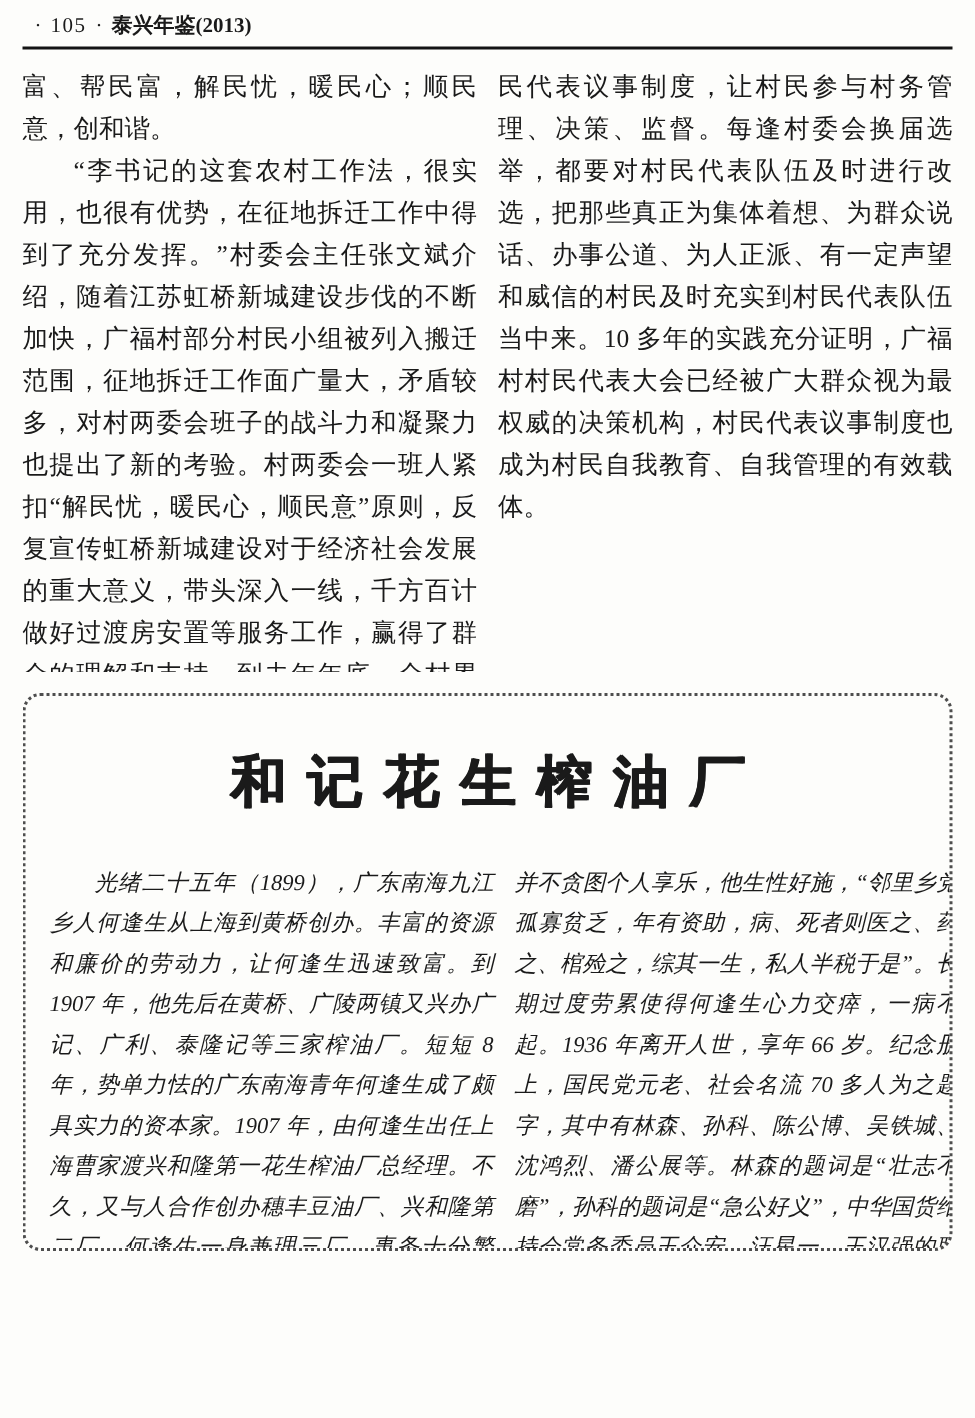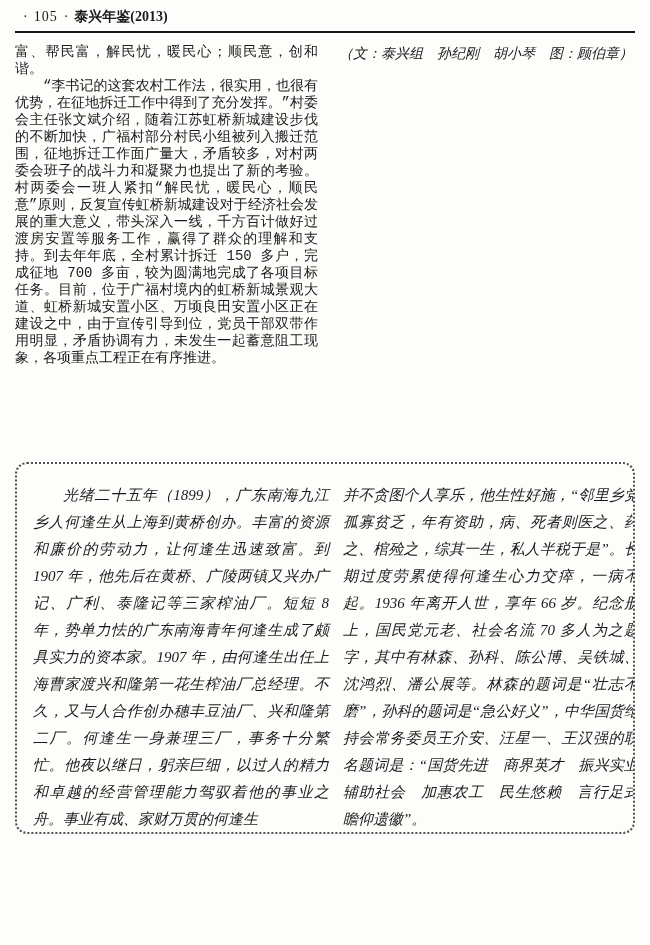--- a/index.html
+++ b/index.html
@@ -50,25 +50,24 @@
     margin-top: 11px;
     height: 404px;
     overflow: hidden;
   }
   .article .col {
     width: 303px;
     flex: 0 0 303px;
   }
   .article p {
     margin: 0;
-    font-size: 14px;
-    line-height: 17px;
+    font-size: 17px;
+    line-height: 28px;
     text-align: justify;
     text-justify: inter-ideograph;
-    font-family: Liberation Mono, monospace;
   }
   .ind { text-indent: 2em; }
   .noind { text-indent: 0; }
   .attribution {
     text-align: right !important;
     font-style: italic;
     margin-top: 2px !important;
     padding-right: 2px;
   }
   
@@ -122,25 +121,26 @@
   </div>
   <hr class="header-rule">
 
   <div class="article">
     <div class="col">
       <p class="noind">富、帮民富，解民忧，暖民心；顺民意，创和谐。</p>
       <p class="ind">“李书记的这套农村工作法，很实用，也很有优势，在征地拆迁工作中得到了充分发挥。”村委会主任张文斌介绍，随着江苏虹桥新城建设步伐的不断加快，广福村部分村民小组被列入搬迁范围，征地拆迁工作面广量大，矛盾较多，对村两委会班子的战斗力和凝聚力也提出了新的考验。村两委会一班人紧扣“解民忧，暖民心，顺民意”原则，反复宣传虹桥新城建设对于经济社会发展的重大意义，带头深入一线，千方百计做好过渡房安置等服务工作，赢得了群众的理解和支持。到去年年底，全村累计拆迁 150 多户，完成征地 700 多亩，较为圆满地完成了各项目标任务。目前，位于广福村境内的虹桥新城景观大道、虹桥新城安置小区、万顷良田安置小区正在建设之中，由于宣传引导到位，党员干部双带作用明显，矛盾协调有力，未发生一起蓄意阻工现象，各项重点工程正在有序推进。</p>
 
     </div>
     <div class="col">
-      <p class="attribution">（文：泰兴组　孙纪刚　胡小琴　图：顾伯章）</p>
+      <p class="noind">民代表议事制度，让村民参与村务管理、决策、监督。每逢村委会换届选举，都要对村民代表队伍及时进行改选，把那些真正为集体着想、为群众说话、办事公道、为人正派、有一定声望和威信的村民及时充实到村民代表队伍当中来。10 多年的实践充分证明，广福村村民代表大会已经被广大群众视为最权威的决策机构，村民代表议事制度也成为村民自我教育、自我管理的有效载体。</p>
     </div>
   </div>
 
   <div class="feature-box">
+    <h1 class="feature-title">和记花生榨油厂</h1>
     <div class="feature-cols">
       <div class="fcol">
         <p class="ind">光绪二十五年（1899），广东南海九江乡人何逢生从上海到黄桥创办。丰富的资源和廉价的劳动力，让何逢生迅速致富。到 1907 年，他先后在黄桥、广陵两镇又兴办广记、广利、泰隆记等三家榨油厂。短短 8 年，势单力怯的广东南海青年何逢生成了颇具实力的资本家。1907 年，由何逢生出任上海曹家渡兴和隆第一花生榨油厂总经理。不久，又与人合作创办穗丰豆油厂、兴和隆第二厂。何逢生一身兼理三厂，事务十分繁忙。他夜以继日，躬亲巨细，以过人的精力和卓越的经营管理能力驾驭着他的事业之舟。事业有成、家财万贯的何逢生</p>
       </div>
       <div class="fcol">
         <p class="noind">并不贪图个人享乐，他生性好施，“邻里乡党孤寡贫乏，年有资助，病、死者则医之、药之、棺殓之，综其一生，私人半税于是”。长期过度劳累使得何逢生心力交瘁，一病不起。1936 年离开人世，享年 66 岁。纪念册上，国民党元老、社会名流 70 多人为之题字，其中有林森、孙科、陈公博、吴铁城、沈鸿烈、潘公展等。林森的题词是“壮志不磨”，孙科的题词是“急公好义”，中华国货维持会常务委员王介安、汪星一、王汉强的联名题词是：“国货先进　商界英才　振兴实业　辅助社会　加惠农工　民生悠赖　言行足式　瞻仰遗徽”。</p>
       </div>
     </div>
   </div>
 

